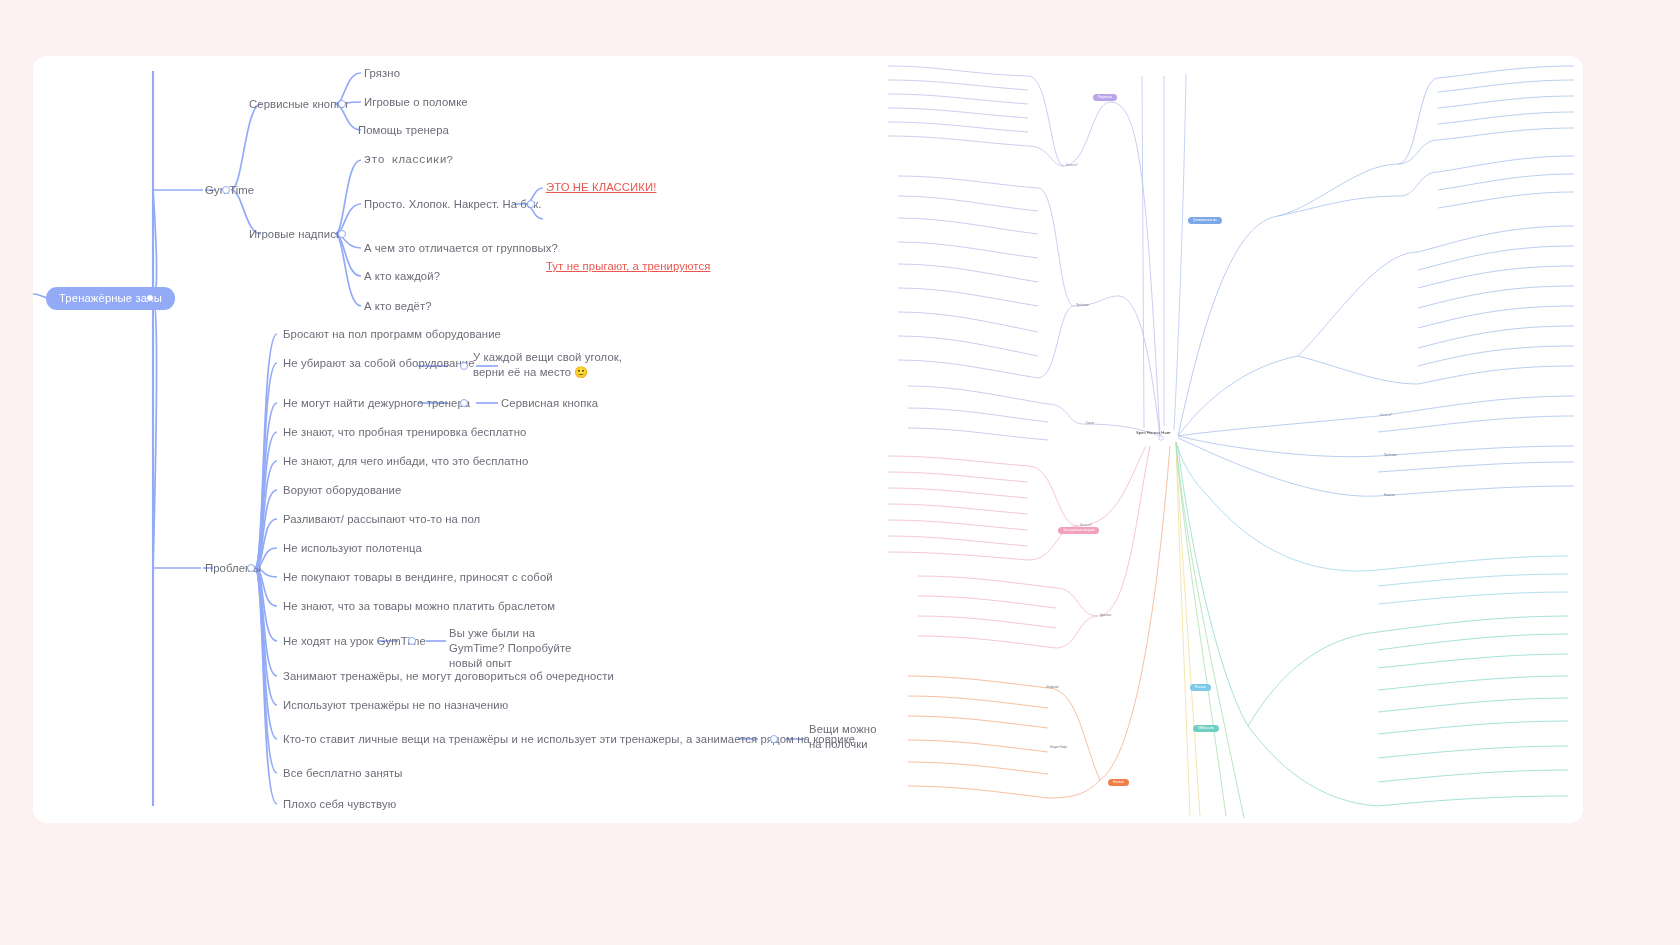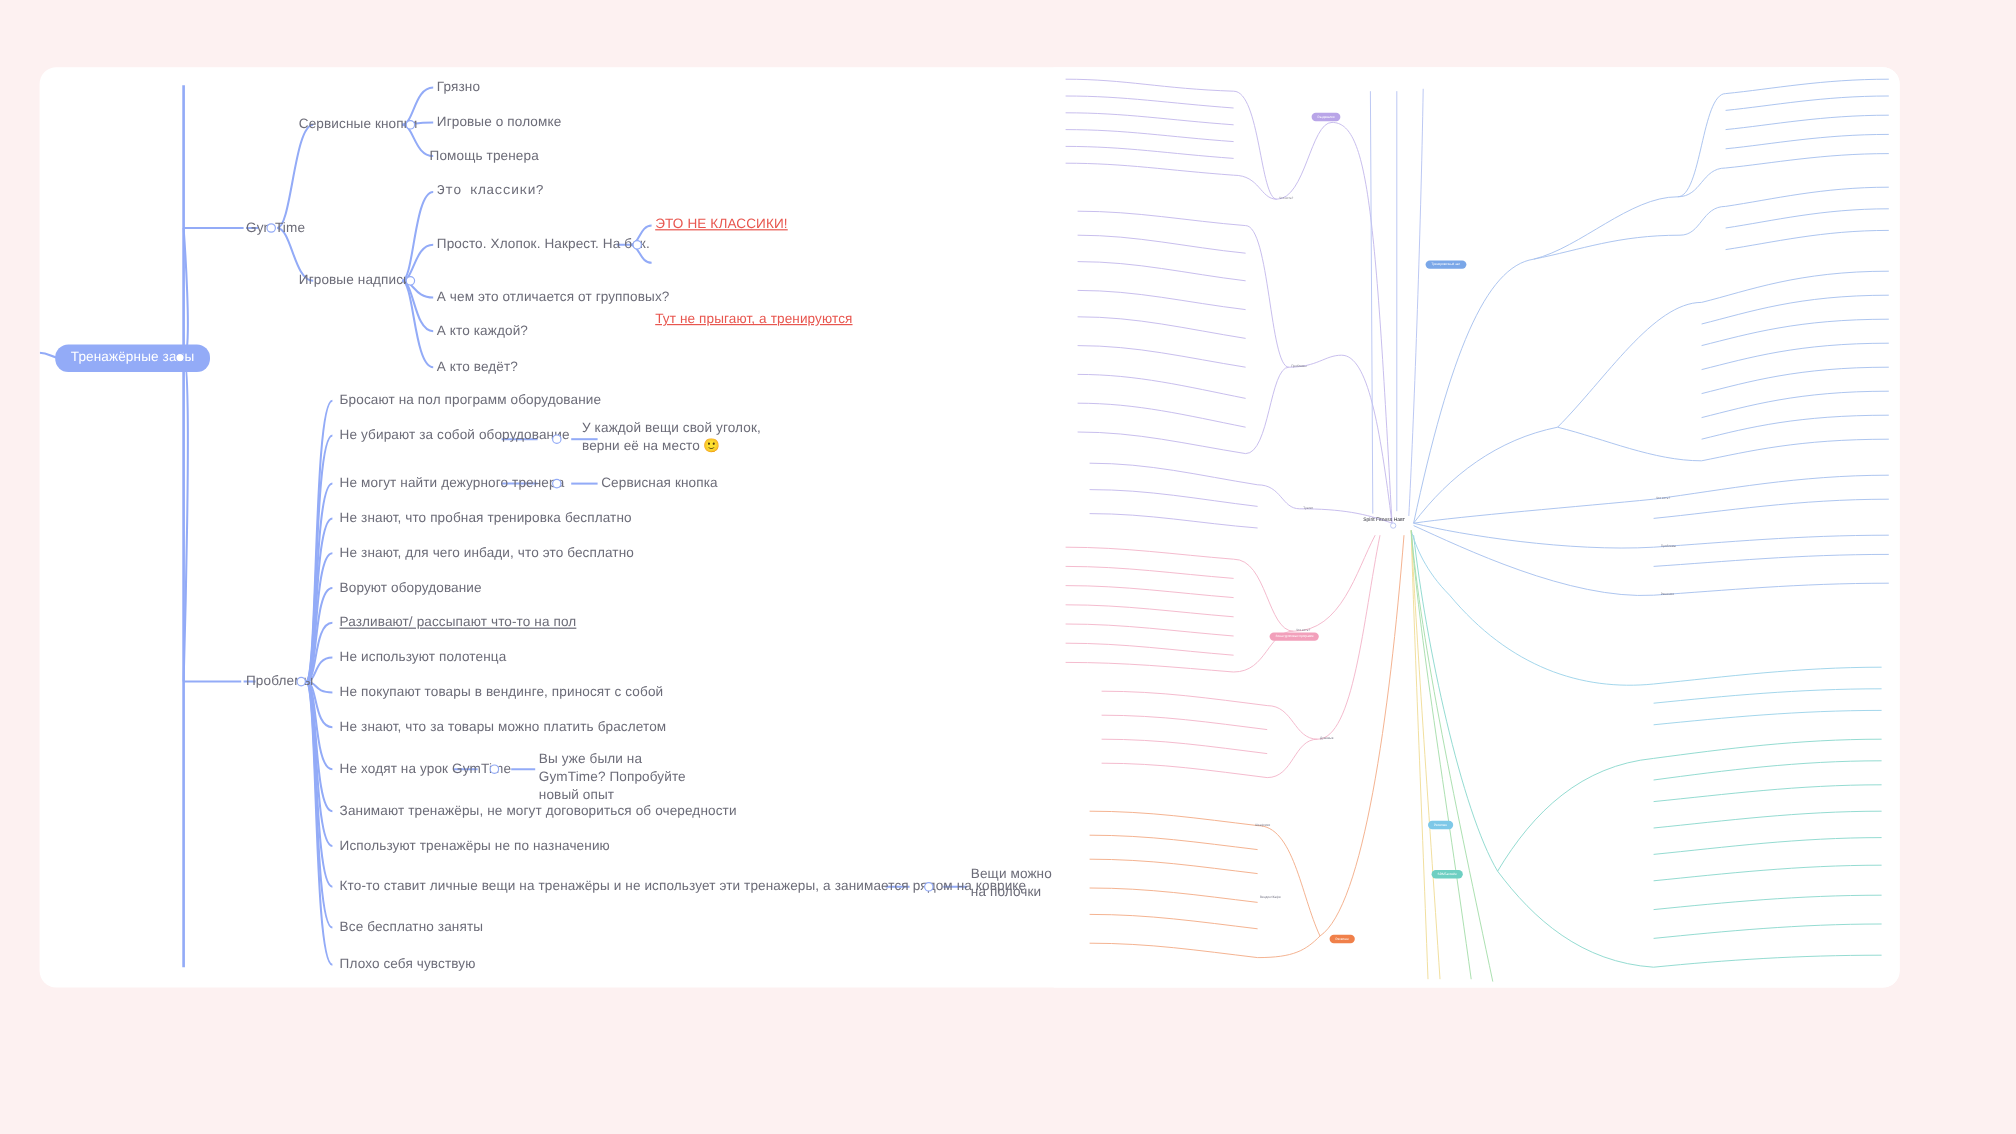--- a/index.html
+++ b/index.html
@@ -214,30 +214,30 @@
     <div class="node" style="left:331px; top:213px;">А кто каждой?</div>
     <div class="node" style="left:331px; top:243px;">А кто ведёт?</div>
 
     <div class="node" style="left:172px; top:505px;">Проблемы</div>
     <div class="knob" style="left:214px; top:508px;"></div>
 
     <div class="node" style="left:250px; top:271px;">Бросают на пол программ оборудование</div>
 
     <div class="node" style="left:250px; top:300px;">Не убирают за собой оборудование</div>
     <div class="knob" style="left:427px; top:306px;"></div>
-    <div class="node wrap" style="left:452px; top:294px; width:168px;">У каждой вещи свой уголок, верни её на место 🙂</div>
+    <div class="node wrap" style="left:440px; top:294px; width:168px;">У каждой вещи свой уголок, верни её на место 🙂</div>
 
     <div class="node" style="left:250px; top:340px;">Не могут найти дежурного тренера</div>
     <div class="knob" style="left:427px; top:343px;"></div>
     <div class="node" style="left:468px; top:340px;">Сервисная кнопка</div>
 
     <div class="node" style="left:250px; top:369px;">Не знают, что пробная тренировка бесплатно</div>
     <div class="node" style="left:250px; top:398px;">Не знают, для чего инбади, что это бесплатно</div>
     <div class="node" style="left:250px; top:427px;">Воруют оборудование</div>
-    <div class="node" style="left:250px; top:456px;text-decoration:underline;">Разливают/ рассыпают что-то на пол</div>
+    <div class="node" style="left:250px; top:456px;">Разливают/ рассыпают что-то на пол</div>
     <div class="node" style="left:250px; top:485px;">Не используют полотенца</div>
     <div class="node" style="left:250px; top:514px;">Не покупают товары в вендинге, приносят с собой</div>
     <div class="node" style="left:250px; top:543px;">Не знают, что за товары можно платить браслетом</div>
 
     <div class="node" style="left:250px; top:578px;">Не ходят на урок GymTime</div>
     <div class="knob" style="left:375px; top:581px;"></div>
     <div class="node wrap" style="left:416px; top:570px; width:135px;">Вы уже были на GymTime? Попробуйте новый опыт</div>
 
     <div class="node" style="left:250px; top:613px;">Занимают тренажёры, не могут договориться об очередности</div>
     <div class="node" style="left:250px; top:642px;">Используют тренажёры не по назначению</div>

